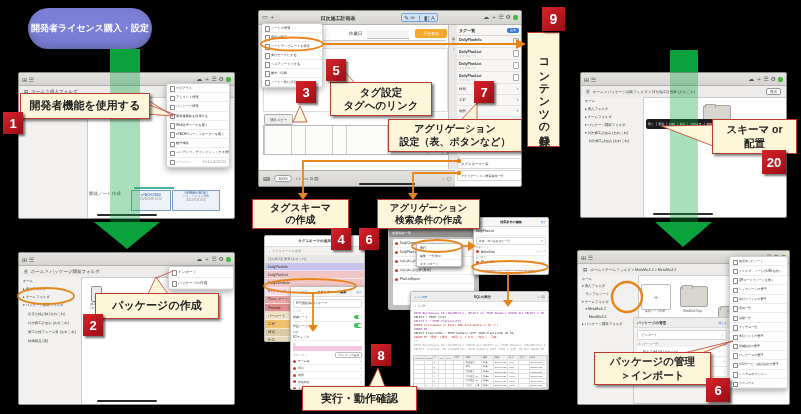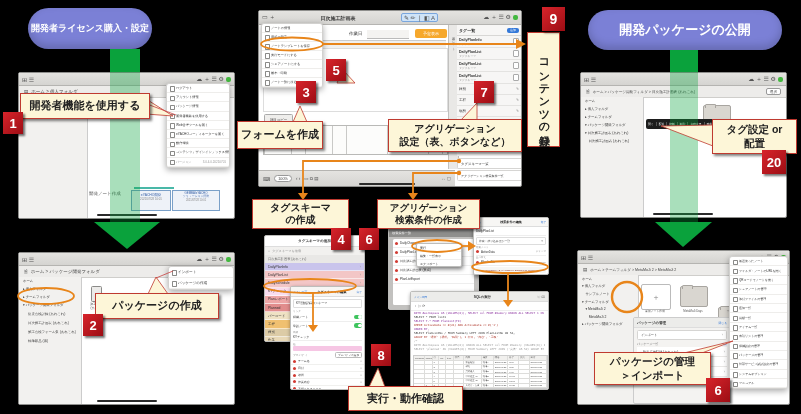--- a/index.html
+++ b/index.html
@@ -63,21 +63,20 @@
   .folder{background:#d9d6d0;border:0.6px solid #a8a5a0;border-radius:2px;position:relative;}
   .folder::before{content:"";position:absolute;left:1px;top:-2.4px;width:9px;height:3px;background:#d9d6d0;
                   border:0.6px solid #a8a5a0;border-bottom:none;border-radius:1.5px 1.5px 0 0;}
 </style>
 </head>
 <body>
 
 <div id="canvas">
 
   <div class="pill" style="left:28px;top:8px;width:124px;height:41px;font-size:9px;">開発者ライセンス購入・設定</div>
-  <div class="pill" style="left:588px;top:10px;width:194px;height:40px;font-size:13px;">開発パッケージの公開</div>
 
   <div class="win" style="left:18px;top:72px;width:215px;height:145px;">
     <div class="tb">
       <span class="ticons">⊞ ☰</span>
       <span class="ticons">
           <span>☁ ＋ ☰ ⚙</span>
           <span class="dot"></span>
         </span>
     </div>
     <div class="crumb">
@@ -857,30 +856,31 @@
       <polygon points="468,241 476,246 468,251" fill="#e8851a" stroke="none"></polygon>
       <ellipse cx="510" cy="267" rx="38" ry="6"></ellipse>
       <line x1="508" y1="273" x2="508" y2="300"></line>
       <polygon points="503,300 513,300 508,307" fill="#e8851a" stroke="none"></polygon>
       <circle cx="627" cy="297" r="15" stroke-width="2.4"></circle>
     </g>
   </svg>
 
   <div class="callout" style="left:20px;top:93px;width:128px;height:24px;font-size:11px;">開発者機能を使用する</div>
   <div class="callout" style="left:95px;top:293px;width:122px;height:24px;font-size:11px;">パッケージの作成</div>
-  <div class="callout" style="left:237px;top:121px;width:84px;height:26px;font-size:11px;">フォームを作成</div>
+  <div class="callout" style="left:330px;top:82px;width:100px;height:32px;font-size:10.5px;">タグ設定
+タグへのリンク</div>
   <div class="callout" style="left:388px;top:119px;width:132px;height:31px;font-size:10px;">アグリゲーション
 設定（表、ボタンなど）</div>
   <div class="callout" style="left:252px;top:199px;width:95px;height:28px;font-size:10px;">タグスキーマ
 の作成</div>
   <div class="callout" style="left:377px;top:199px;width:101px;height:28px;font-size:9.5px;">アグリゲーション
 検索条件の作成</div>
-  <div class="callout" style="left:302px;top:386px;width:113px;height:23px;font-size:11px;margin-left:46px;">実行・動作確認</div>
+  <div class="callout" style="left:302px;top:386px;width:113px;height:23px;font-size:11px;">実行・動作確認</div>
   <div class="callout vert" style="left:527px;top:32px;width:31px;height:113px;font-size:11px;">コンテンツの登録</div>
-  <div class="callout" style="left:712px;top:119px;width:83px;height:33px;font-size:10.5px;">タグ設定 or
+  <div class="callout" style="left:712px;top:119px;width:83px;height:33px;font-size:10.5px;">スキーマ or
 配置</div>
   <div class="callout" style="left:594px;top:352px;width:115px;height:31px;font-size:10.5px;">パッケージの管理
 ＞インポート</div>
 
   <div class="badge" style="left:3px;top:112px;">1</div>
   <div class="badge" style="left:83px;top:314px;">2</div>
   <div class="badge" style="left:296px;top:81px;">3</div>
   <div class="badge" style="left:331px;top:228px;">4</div>
   <div class="badge" style="left:326px;top:59px;">5</div>
   <div class="badge" style="left:359px;top:228px;">6</div>

